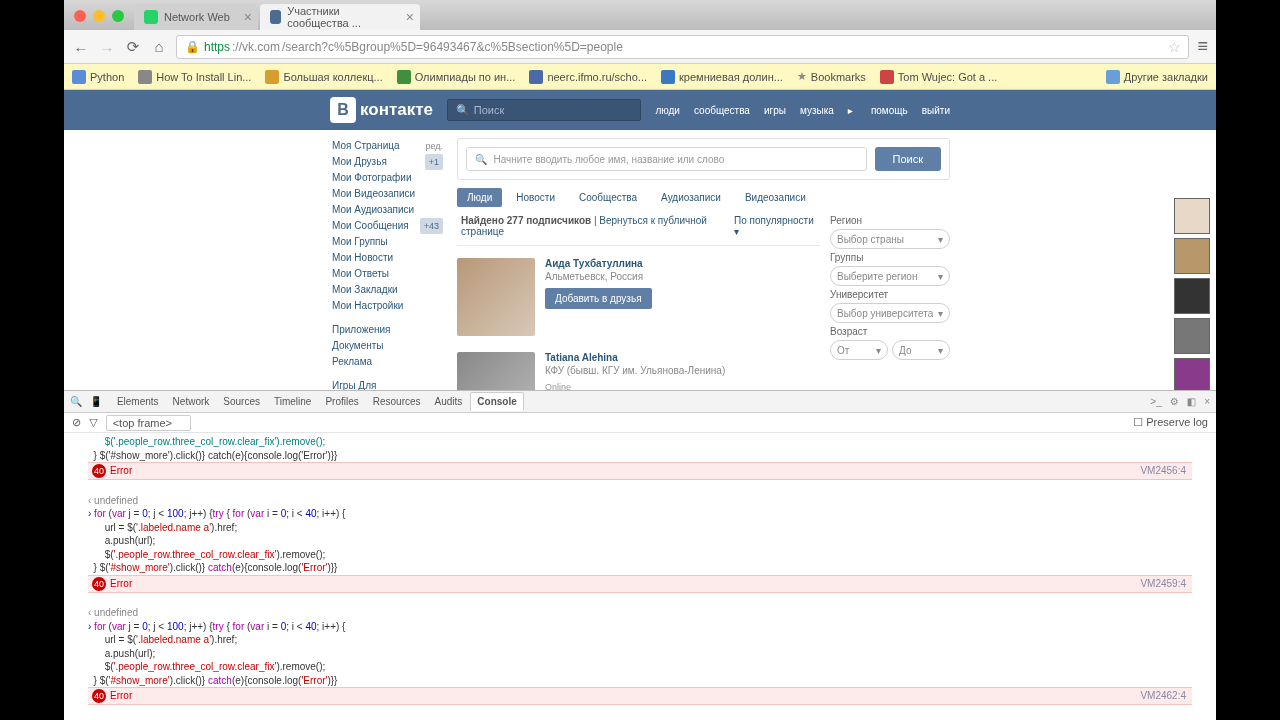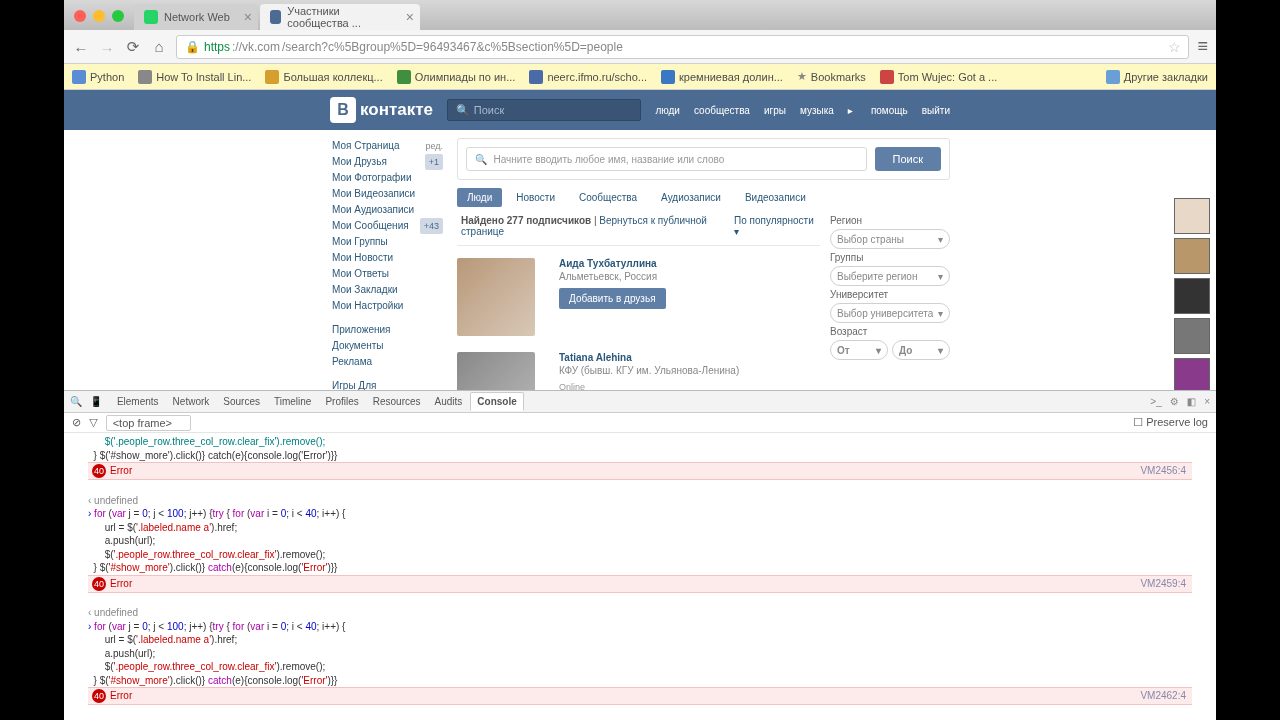--- a/index.html
+++ b/index.html
@@ -41,32 +41,32 @@
 .vk-filterbar { background: #fff; border: 1px solid #e0e0e0; border-radius: 3px; padding: 8px; margin-bottom: 8px; display: flex; gap: 8px; }
 .vk-filter-inp { flex: 1; height: 24px; border: 1px solid #d8d8d8; border-radius: 3px; font-size: 10px; color: #999; padding: 0 8px; display: flex; align-items: center; }
 .vk-filter-btn { background: #5f7fa7; color: #fff; font-size: 11px; padding: 0 18px; border-radius: 3px; display: flex; align-items: center; cursor: pointer; }
 .vk-tabs { display: flex; gap: 4px; margin-bottom: 8px; font-size: 10px; }
 .vk-tab { padding: 4px 10px; color: #2b587a; cursor: pointer; border-radius: 2px; }
 .vk-tab.active { background: #5f7fa7; color: #fff; }
 .vk-results { display: flex; gap: 10px; }
 .vk-list { flex: 1; }
 .vk-info { font-size: 10px; color: #555; padding: 0 4px 8px; border-bottom: 1px solid #e8e8e8; margin-bottom: 8px; display: flex; justify-content: space-between; }
 .vk-link { color: #2b587a; }
-.vk-person { display: flex; gap: 24px; padding: 4px 0 12px; }
+.vk-person { display: flex; gap: 10px; padding: 4px 0 12px; }
 .vk-avatar { width: 78px; height: 78px; background: #c8c8c8; border-radius: 2px; }
 .vk-pdata { font-size: 10px; }
 .vk-pname { color: #2b587a; font-weight: bold; }
 .vk-ploc { color: #888; margin: 2px 0 6px; }
 .vk-addbtn { background: #5f7fa7; color: #fff; padding: 5px 10px; border-radius: 2px; display: inline-block; cursor: pointer; font-size: 10px; }
 .vk-online { color: #999; font-size: 9px; margin-bottom: 4px; }
 .vk-filters { width: 120px; font-size: 10px; }
 .vk-fgroup { margin-bottom: 3px; }
 .vk-flabel { color: #666; margin-bottom: 3px; }
 .vk-fselect { border: 1px solid #d0d0d0; height: 20px; display: flex; align-items: center; justify-content: space-between; padding: 0 6px; color: #888; cursor: pointer; border-radius: 10px; }
-.vk-age { display: flex; gap: 4px; font-weight: bold; }
+.vk-age { display: flex; gap: 4px; }
 .vk-age .vk-fselect { flex: 1; }
 .right-thumbs { position: absolute; right: 6px; top: 108px; display: flex; flex-direction: column; gap: 4px; }
 .rthumb { width: 36px; height: 36px; background: #999; border: 1px solid #666; }
 .rcount { font-size: 9px; color: #888; text-align: right; padding-right: 4px; margin-top: 2px; }
 .devtools { position: absolute; left: 0; right: 0; bottom: 0; height: 330px; background: #fff; border-top: 1px solid #bbb; font-family: Menlo, monospace; font-size: 10px; display: flex; flex-direction: column; }
 .dt-tabs { height: 22px; border-bottom: 1px solid #ccc; display: flex; align-items: center; gap: 2px; padding: 0 6px; color: #555; font-family: Arial; background: #f3f3f3; }
 .dt-tab { padding: 3px 6px; cursor: pointer; }
 .dt-tab.active { background: #fff; border: 1px solid #ccc; border-bottom: 1px solid #fff; border-radius: 2px 2px 0 0; font-weight: bold; }
 .dt-right { margin-left: auto; display: flex; gap: 8px; color: #888; }
 .dt-sub { height: 20px; border-bottom: 1px solid #e5e5e5; display: flex; align-items: center; padding: 0 8px; gap: 8px; color: #555; font-family: Arial; font-size: 11px; }

